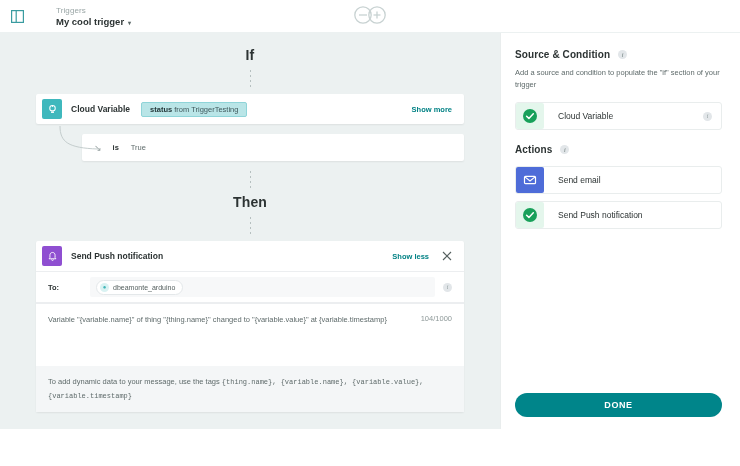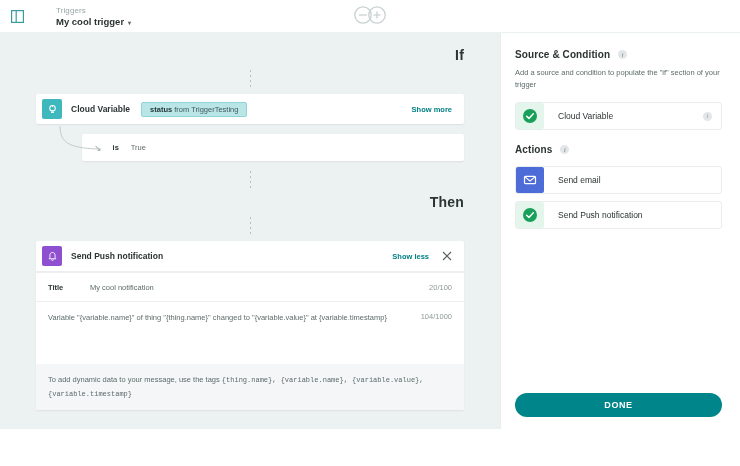--- a/index.html
+++ b/index.html
@@ -32,21 +32,21 @@
 
   
   .body { flex: 1; display: flex; min-height: 0; }
 
   
   .canvas {
     width: 500px; background: #ecf1f1;
     padding: 0 36px; position: relative; overflow: hidden;
   }
   .step-label {
-    text-align: right; font-size: 14px; font-weight: bold; color: #2c3333;
+    text-align: center; font-size: 14px; font-weight: bold; color: #2c3333;
     letter-spacing: .2px;
   }
   .dots { width: 1px; margin: 0 auto; }
   .dots i {
     display: block; width: 1px; height: 2px; background: #b6c0c0; margin: 0 auto 3px;
   }
 
   .card {
     background: #fff; border-radius: 2px; box-shadow: 0 1px 2px rgba(0,0,0,.07);
   }
@@ -251,28 +251,33 @@
           <div class="close-x">
             <svg width="10" height="10" viewBox="0 0 10 10">
               <line x1="1" y1="1" x2="9" y2="9" stroke="#55605f" stroke-width="1.1"></line>
               <line x1="9" y1="1" x2="1" y2="9" stroke="#55605f" stroke-width="1.1"></line>
             </svg>
           </div>
         </div>
 
         <div class="divider"></div>
 
+        <div class="frow" style="min-height:30px">
+          <div class="flabel">To:</div>
+          <div class="to-input">
+            <span class="chip">
+              <span class="chip-dot">●</span>
+              <span>dbeamonte_arduino</span>
+            </span>
+          </div>
+          <div class="info-dot" style="margin-left:8px">i</div>
+        </div>
 
         <div class="divider"></div>
 
-        <div class="frow">
-          <div class="flabel">Title</div>
-          <div class="fval">My cool notification</div>
-          <div class="fcount">20/100</div>
-        </div>
 
         <div class="divider"></div>
 
         <div class="msgbox">
           <div class="msgtext">Variable "{variable.name}" of thing "{thing.name}" changed to "{variable.value}" at {variable.timestamp}</div>
           <div class="msgcount">104/1000</div>
         </div>
 
         <div class="hint">
           <span>To add dynamic data to your message, use the tags </span><span class="mono">{thing.name}, {variable.name}, {variable.value}, {variable.timestamp}</span>

